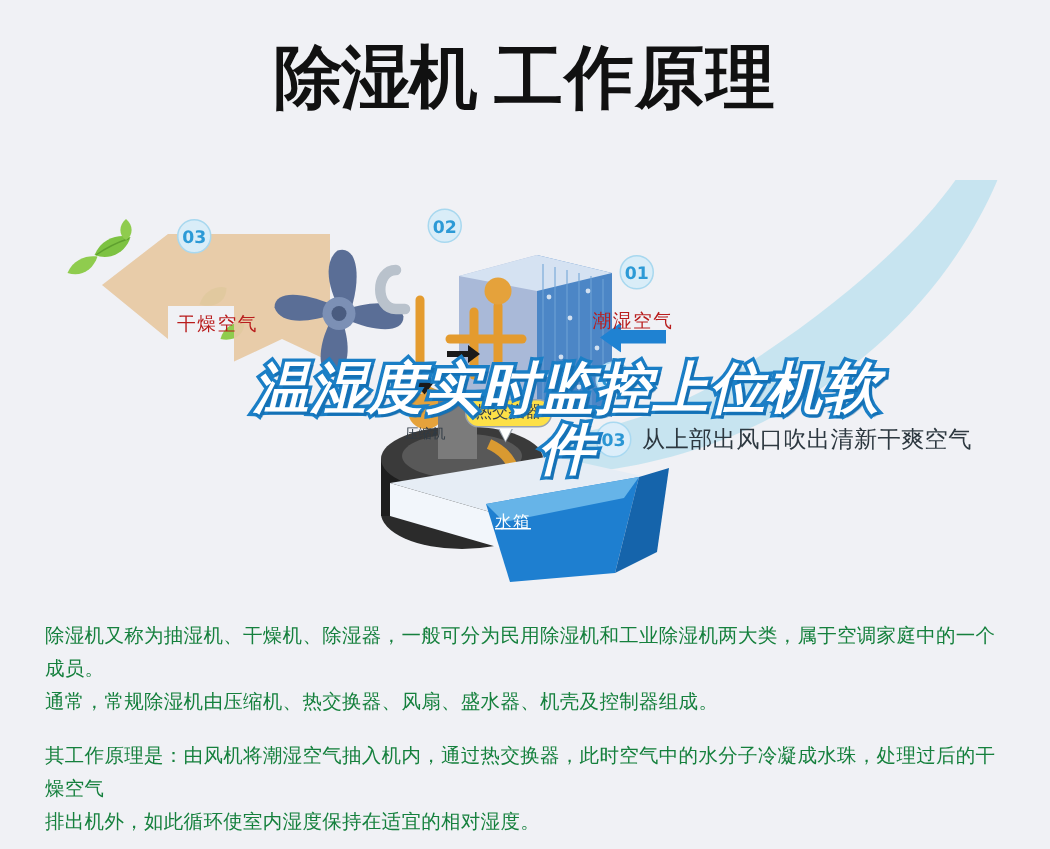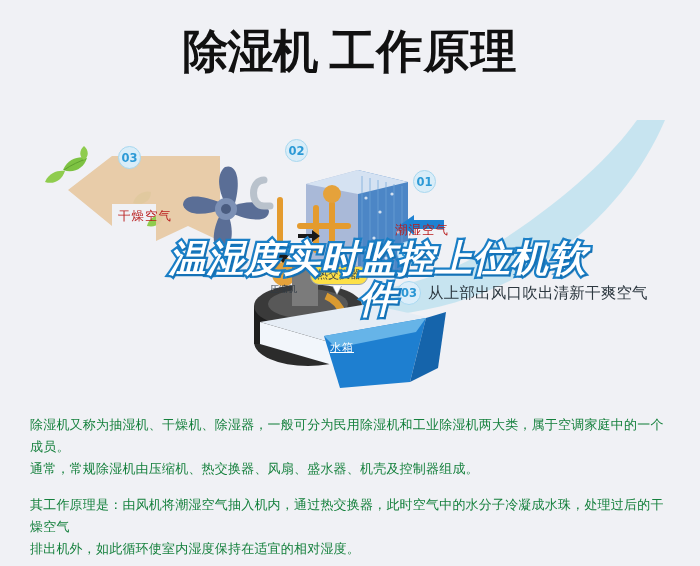--- a/index.html
+++ b/index.html
@@ -238,21 +238,21 @@
 
     <div class="callout">
       <span>热交换器</span>
     </div>
     <div class="callout-tail"></div>
 
     <div class="badge" style="left:285px;top:21px;">02</div>
     <div class="badge" style="left:413px;top:52px;">01</div>
     <div class="badge" style="left:118px;top:28px;">03</div>
 
-    <div class="dlabel" style="left:395px;top:104px;">潮湿空气</div>
+    <div class="dlabel" style="left:395px;top:88px;">潮湿空气</div>
     <div class="dlabel" style="left:118px;top:90px;">干燥空气</div>
     <div class="dlabel small" style="left:270px;top:165px;text-align:center;">压缩机</div>
     <div class="dlabel white" style="left:330px;top:222px;">水箱</div>
   </div>
 
   <div class="bullets">
     <div class="bullet">
       <div class="bnum">02</div>
     </div>
     <div class="bullet">

